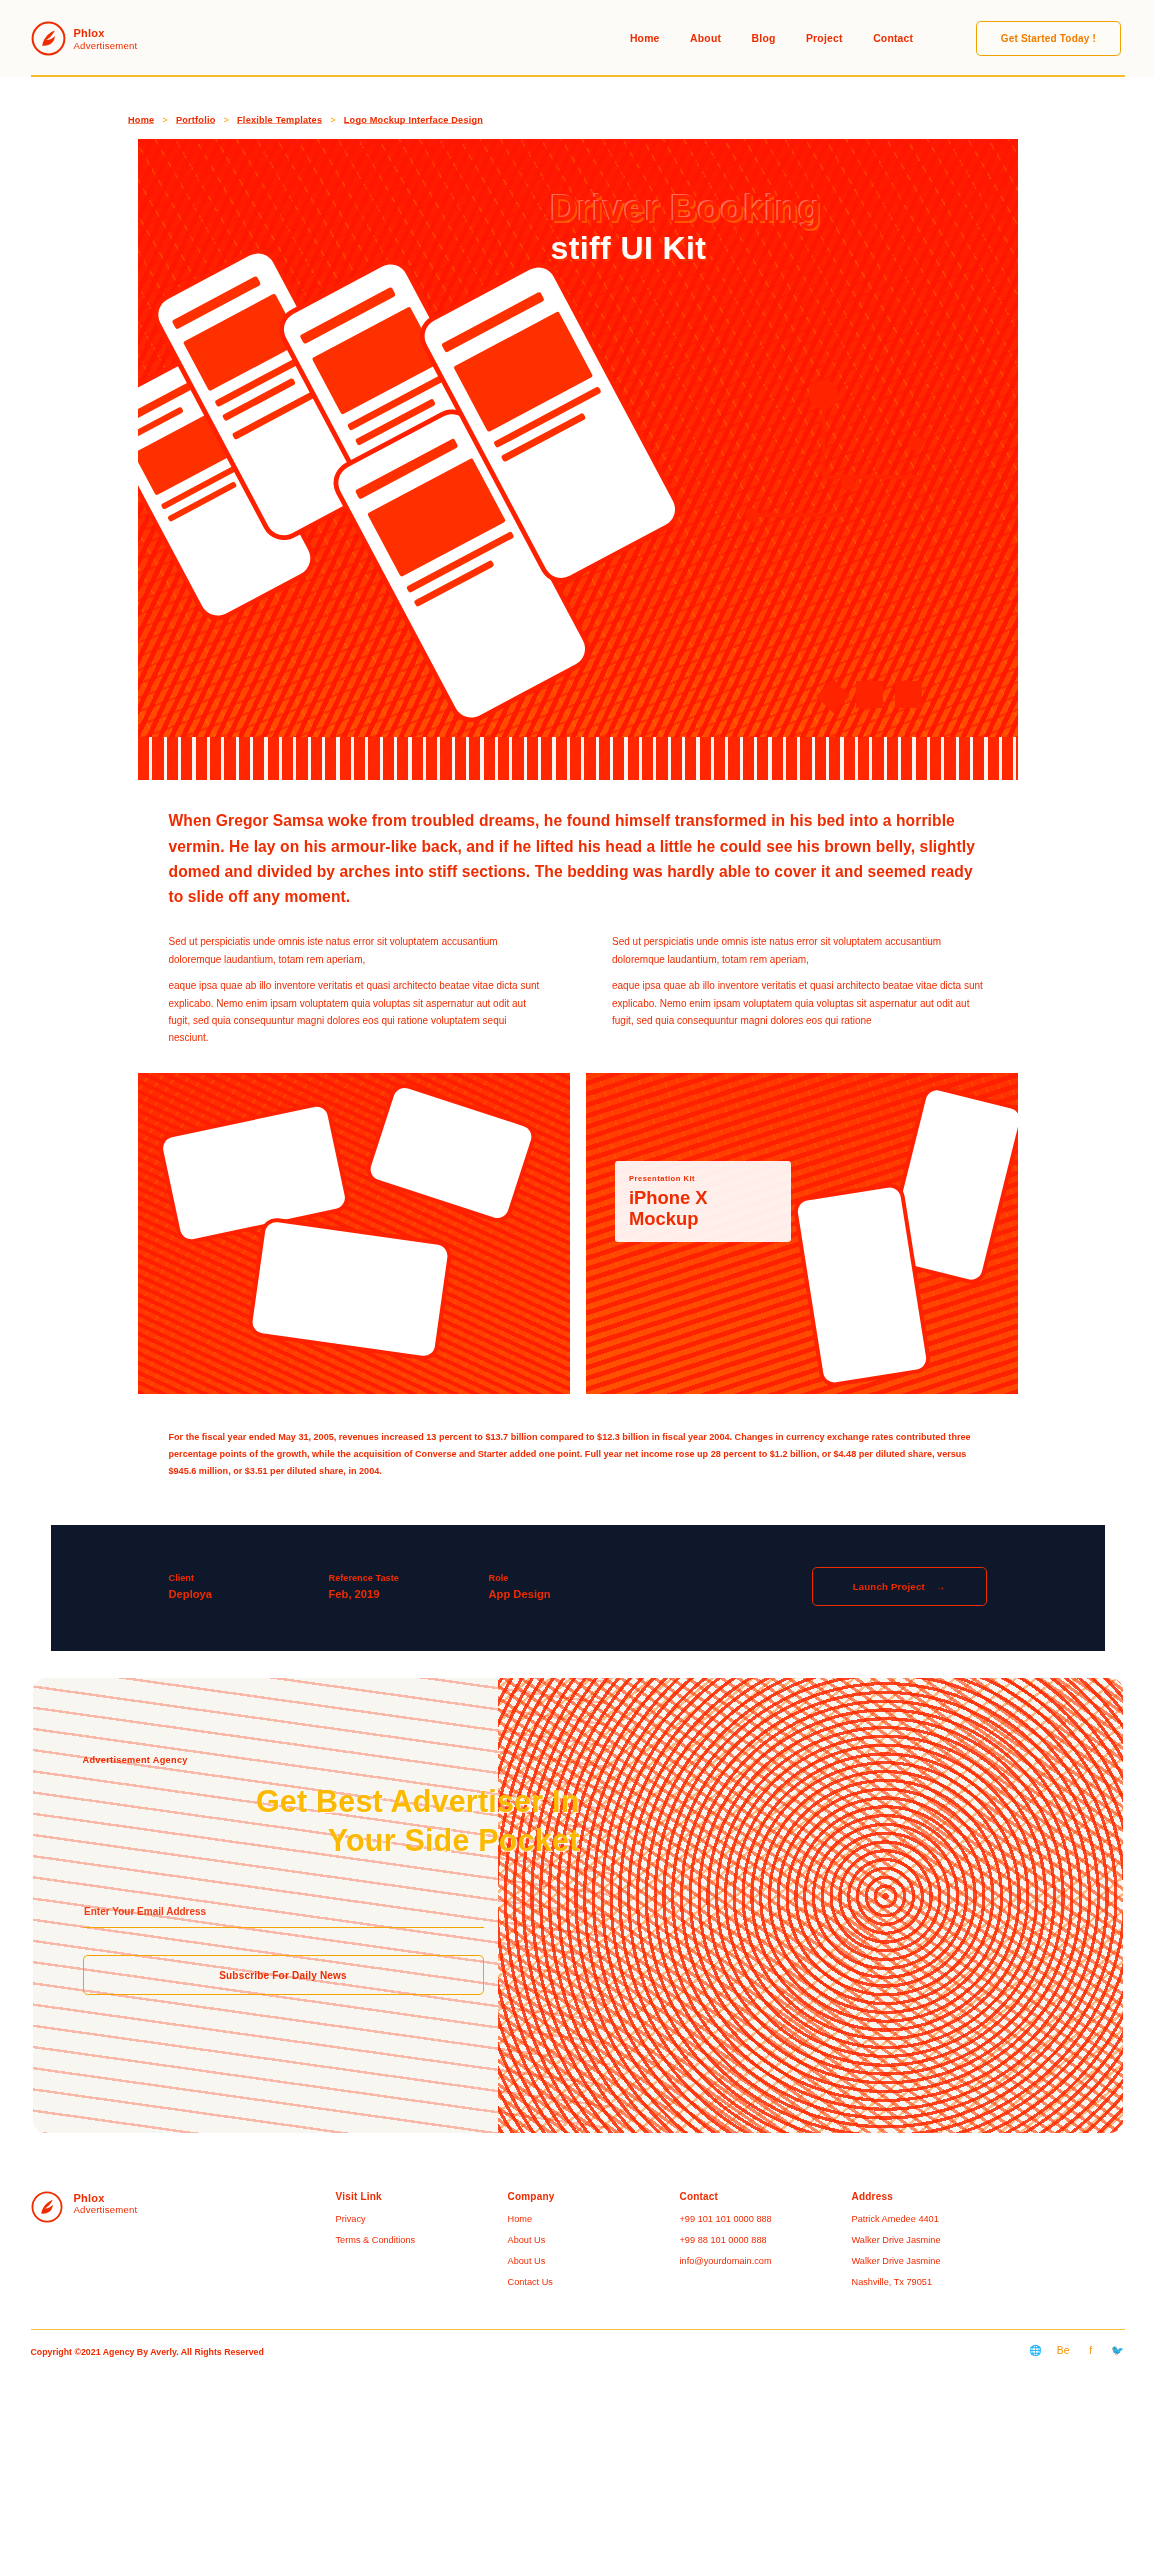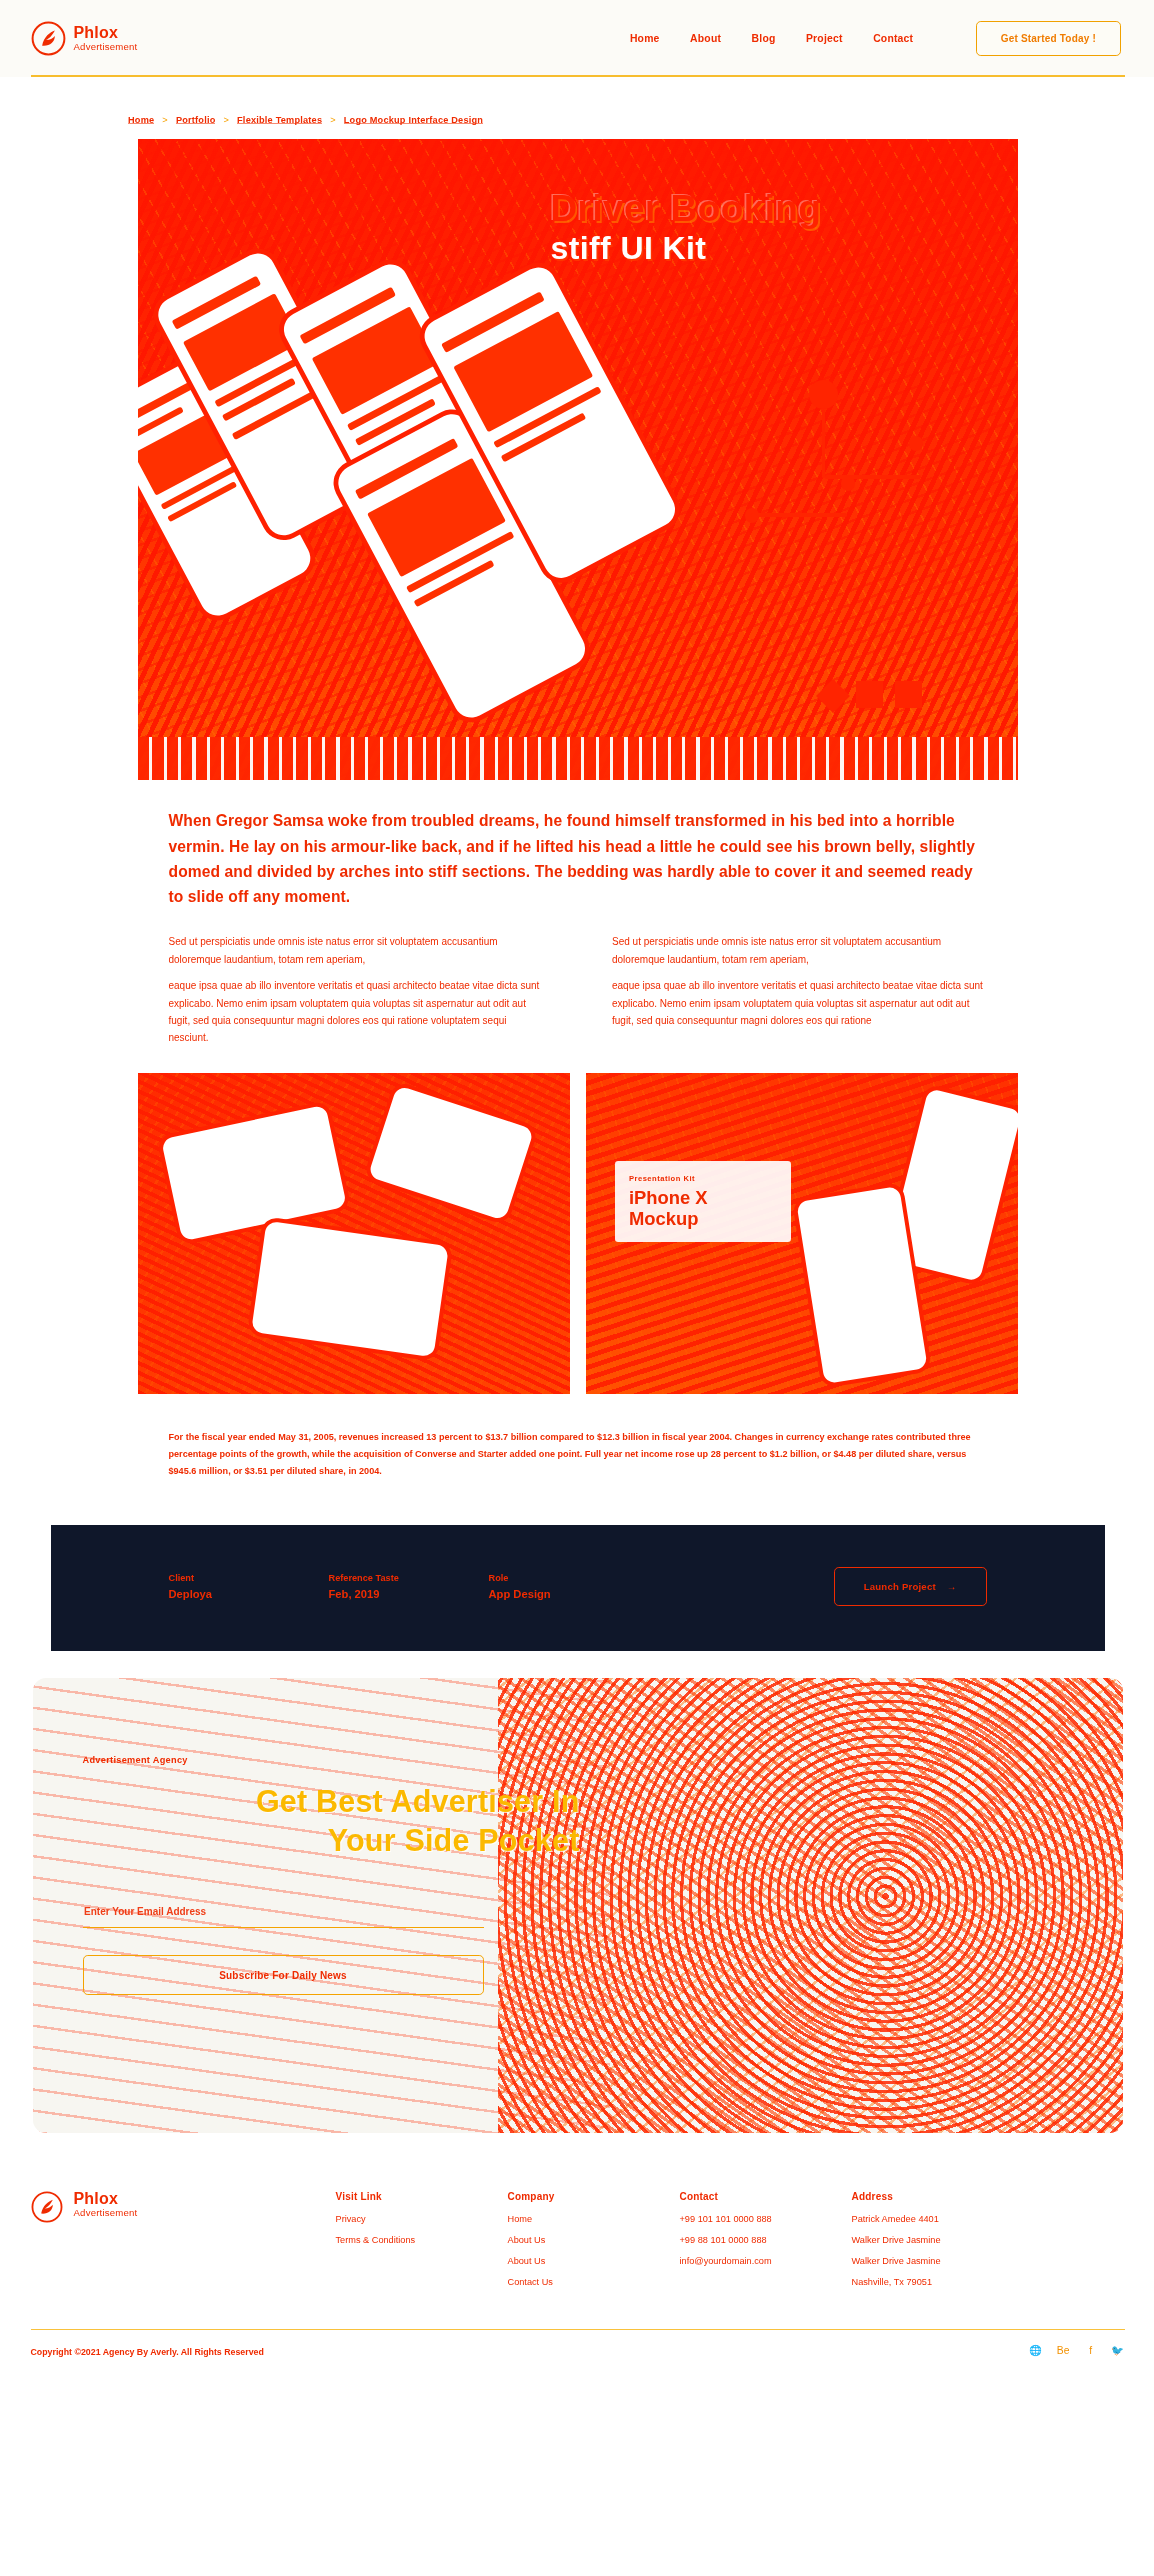--- a/index.html
+++ b/index.html
@@ -17,21 +17,21 @@
     display: flex;
     align-items: center;
     padding: 0 34px 0 30.5px;
     position: relative;
   }
   .logo-wrap { display: flex; align-items: center; gap: 8px; }
   .logo-mark { width: 35px; height: 35px; position: relative; }
   .logo-mark svg { display: block; }
   .logo-text { line-height: 1.05; }
   .logo-title {
-    font-size: 16px; font-weight: bold; color: #ef2b00; letter-spacing: 0.2px;
+    font-size: 11px; font-weight: bold; color: #ef2b00; letter-spacing: 0.2px;
   }
   .logo-sub { font-size: 9.6px; color: #ef2b00; letter-spacing: 0.2px; margin-top: 0.8px; }
 
   .nav {
     display: flex; align-items: center; gap: 30.5px;
     margin-left: auto;
   }
   .nav-item {
     font-size: 10.4px; font-weight: bold; color: #ef2b00;
     letter-spacing: 0.2px; cursor: pointer; white-space: nowrap;
@@ -192,21 +192,21 @@
   .meta-block { width: 160px; }
   .meta-block .label { font-size: 9.2px; color: #ef2b00; font-weight: bold; margin-bottom: 4.8px; }
   .meta-block .value { font-size: 11.2px; color: #ef2b00; font-weight: bold; }
   .launch-btn {
     margin-left: auto;
     border: 1.2px solid #ef2b00;
     border-radius: 4.8px;
     background: transparent;
     color: #ef2b00;
     font-size: 9.6px; font-weight: bold;
-    padding: 13px 29px;
+    padding: 13px 40px;
     letter-spacing: 0.2px;
     cursor: pointer;
     white-space: nowrap;
   }
   .launch-btn .arw { margin-left: 8px; }
 
   
   .banner {
     width: 1090px; margin: 27px auto 0;
     height: 455px;

